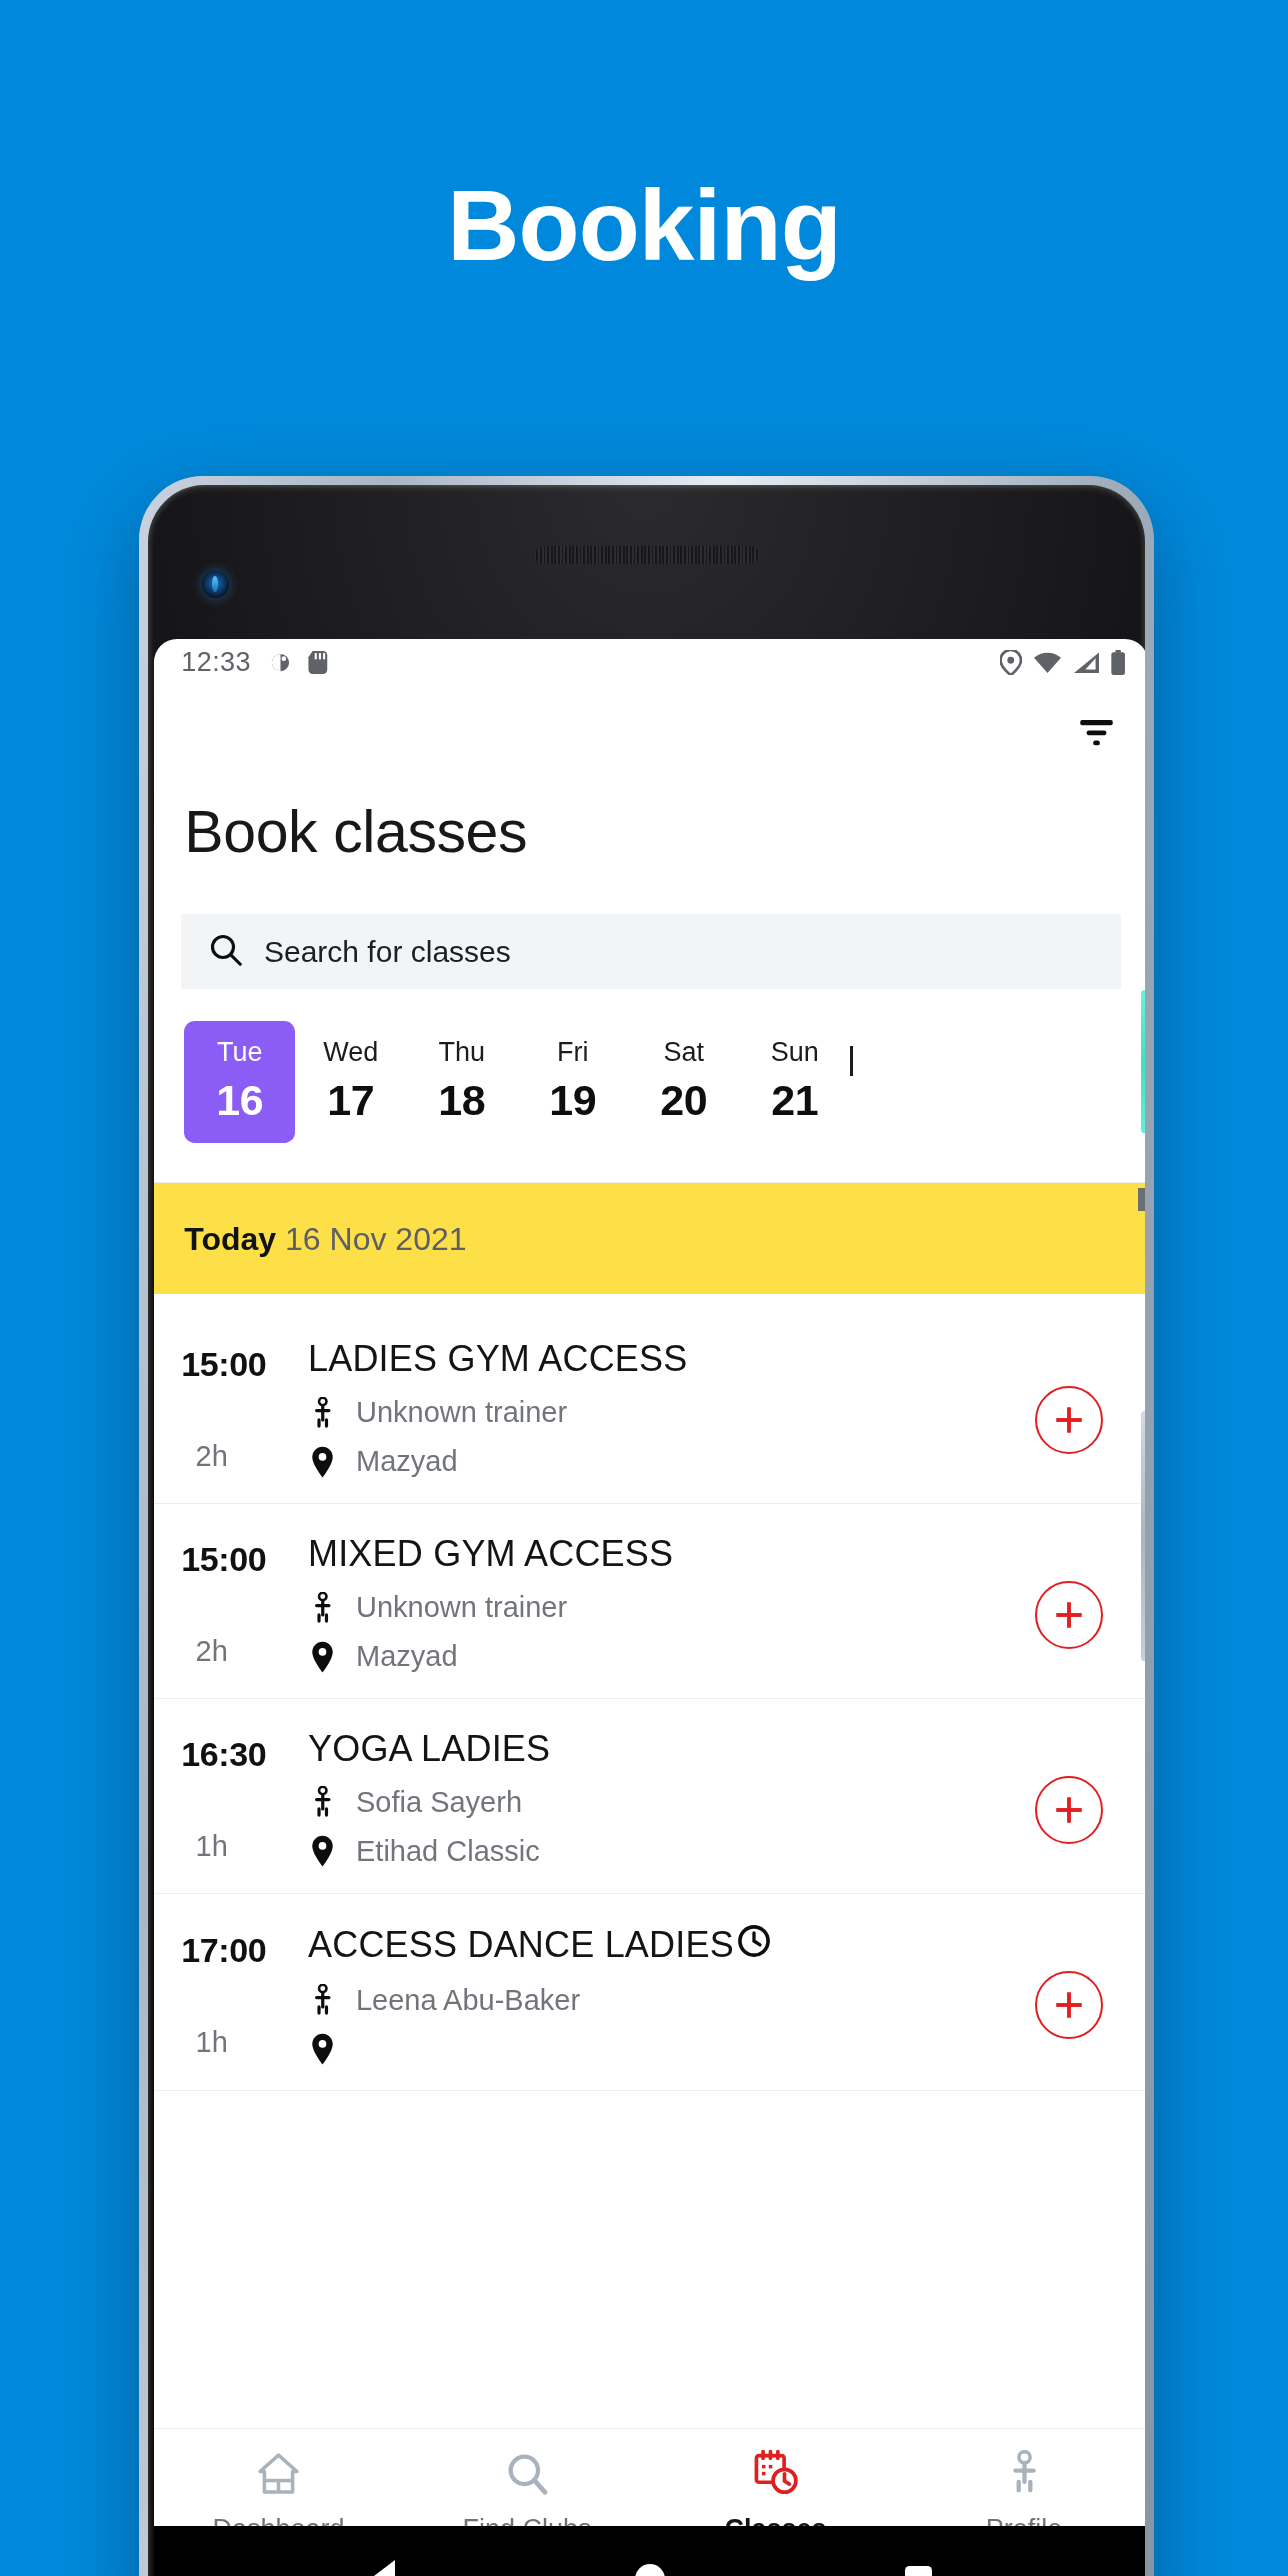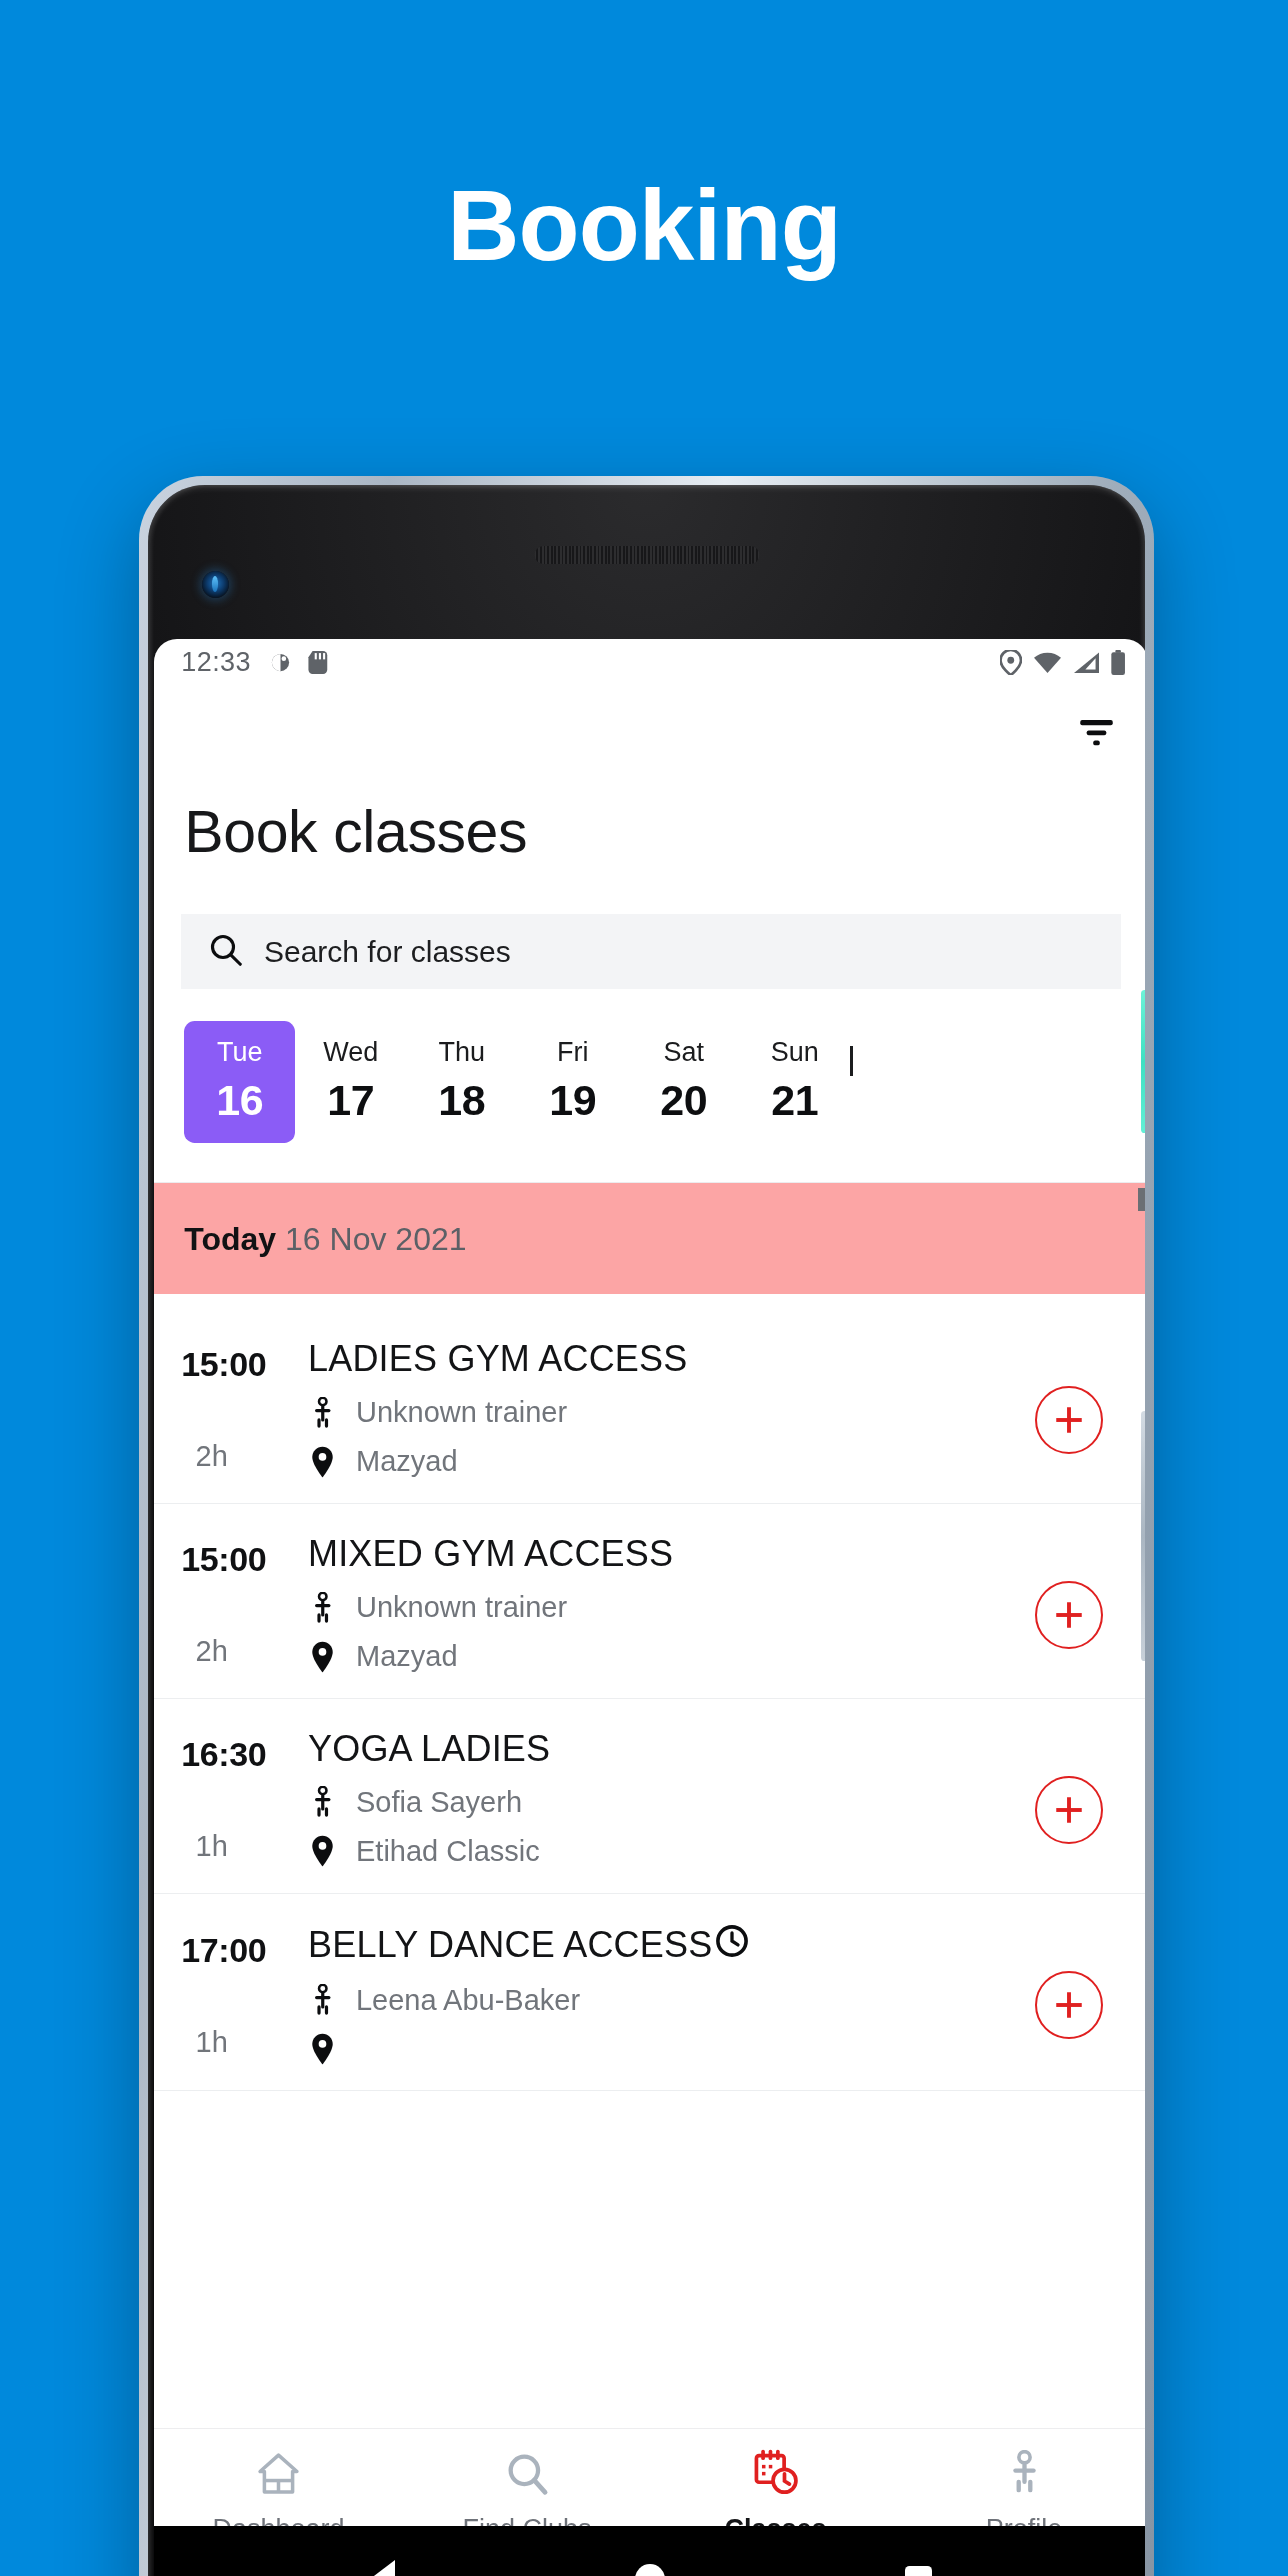--- a/index.html
+++ b/index.html
@@ -190,21 +190,21 @@
   .day.selected .dom { color:#ffffff; }
   .day-partial {
     flex: 0 0 54px;
     display:flex; flex-direction:column; align-items:flex-start; justify-content:flex-start;
     padding-top: 25px;
   }
   .day-partial .sliver { width:2.7px; height:30px; background:#1b1c1e; }
 
   
   .today-bar {
-    background: #fca5a5;
+    background: #fde047;
     padding: 38px 30px 36px 30px;
     font-size: 32px;
     border-top: 0.9px solid #ececee;
     position: relative;
   }
   .today-bar .strong { color:#111214; font-weight:700; }
   .today-bar .light { color:#5c6066; font-weight:400; }
   .scroll-thumb {
     position: absolute;
     right: 0; top: 5.4px;
@@ -530,21 +530,21 @@
           </div>
         </div>
 
         <div class="class-row">
           <div class="col-time">
             <span class="c-time">17:00</span>
             <span class="c-dur">1h</span>
           </div>
           <div class="col-main">
             <div class="c-title">
-              <span>BELLY DANCE ACCESS</span>
+              <span>ACCESS DANCE LADIES</span>
               <span>
                 <svg width="36" height="36" viewBox="0 0 24 24">
                     <circle cx="12" cy="12" r="9.4" fill="none" stroke="#0c0d0f" stroke-width="2.4"></circle>
                     <path d="M12 6.6V12l4 2.6" fill="none" stroke="#0c0d0f" stroke-width="2.2" stroke-linecap="round"></path>
                   </svg>
               </span>
             </div>
             <div class="c-meta">
               <span class="meta-ico">
                 <svg width="21.5" height="32" viewBox="0 0 16 24">

